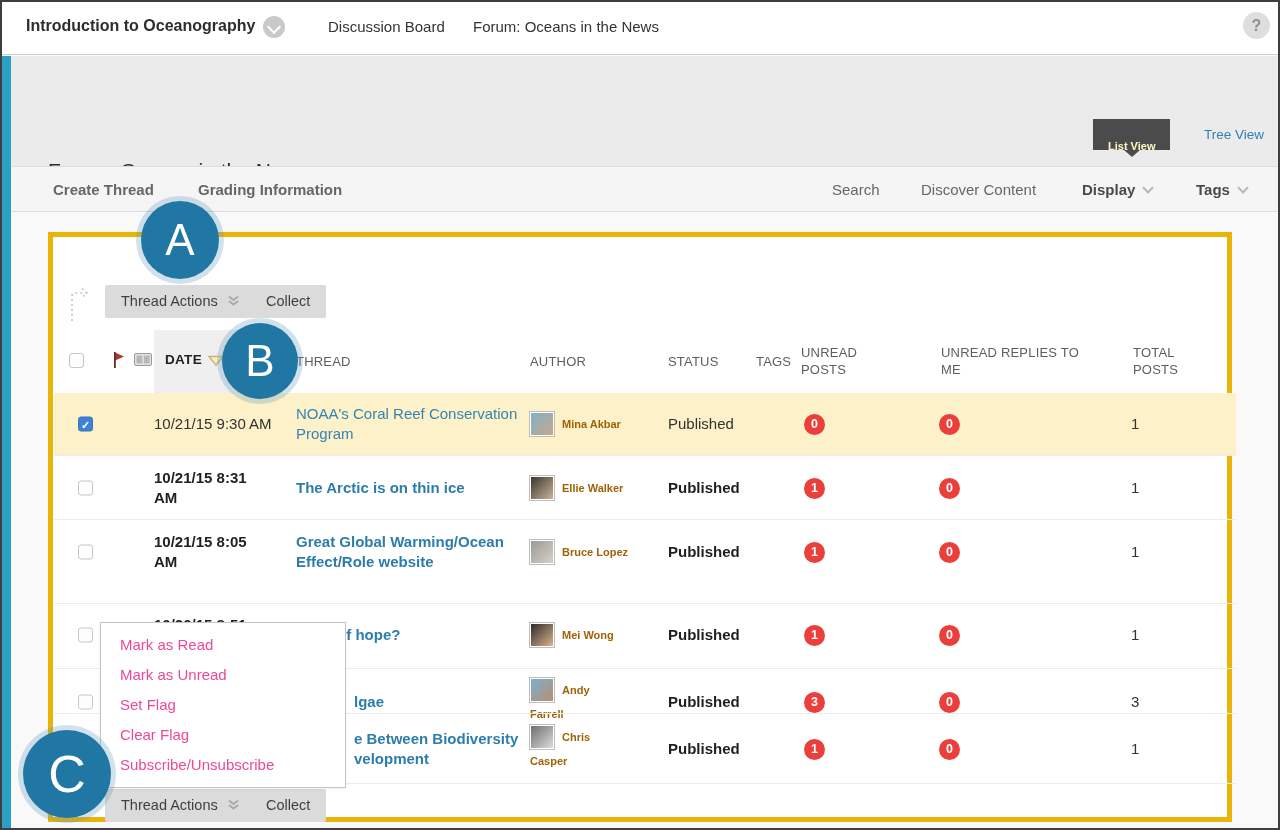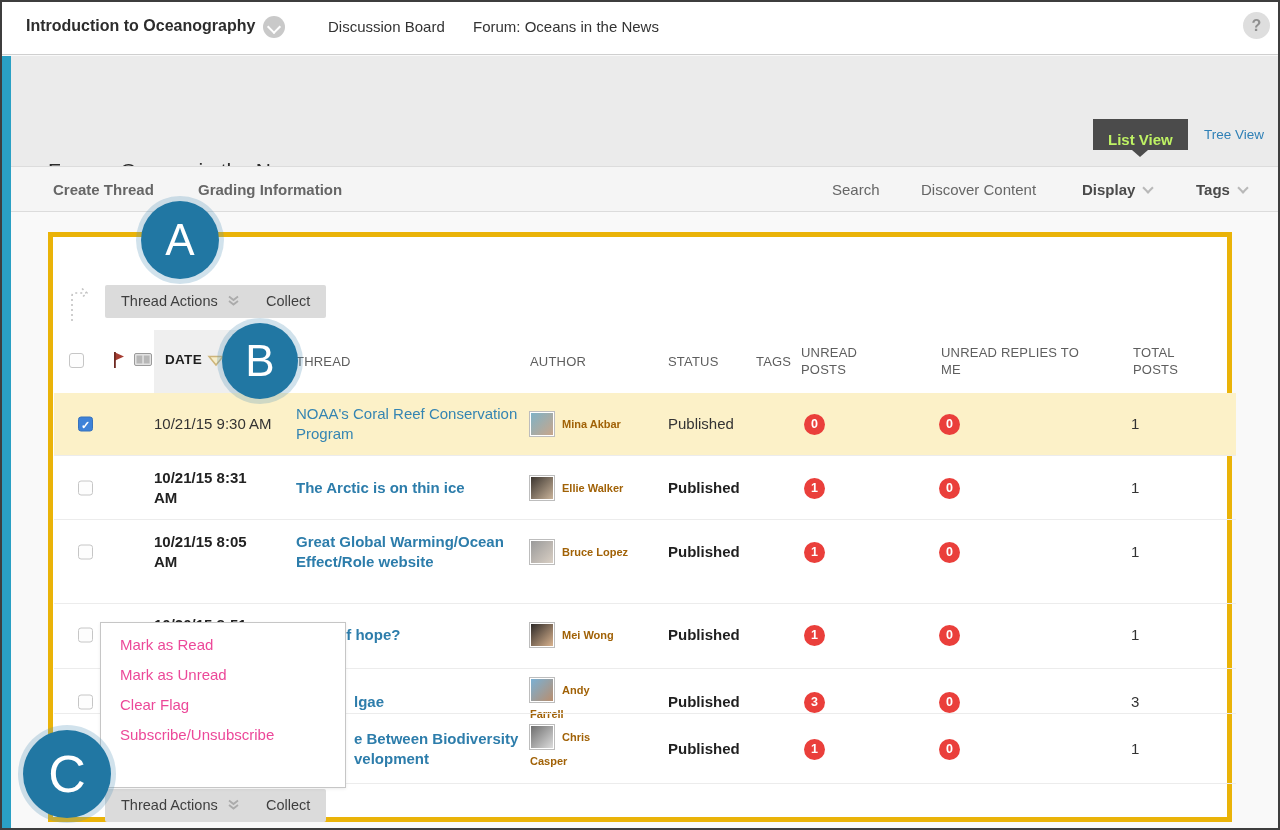--- a/index.html
+++ b/index.html
@@ -17,22 +17,22 @@
   .title-chev-circle::after { content:""; position:absolute; left:6px; top:6px; width:8px; height:8px;
     border-right:2.5px solid #fff; border-bottom:2.5px solid #fff; transform:rotate(45deg); }
   .crumb { position:absolute; top:18px; font-size:15px; color:#333; }
   .crumb1 { left:328px; } .crumb2 { left:473px; }
   .help-circle { position:absolute; left:1243px; top:12px; width:27px; height:27px; border-radius:50%;
     background:#dedede; color:#8f8f8f; font-size:16px; font-weight:bold; text-align:center; line-height:27px; }
 
   
   .band { position:absolute; left:0; top:56px; width:1280px; height:110px; background:#ebebeb; }
   .teal-stripe { position:absolute; left:2px; top:56px; width:9px; height:772px; background:#2aa0c4; z-index:60; }
-  .list-view-btn { position:absolute; left:1093px; top:63px; height:31px; padding:5px 15px; background:#4b4b4b;
-    color:#bef264; font-size:15px; font-weight:bold; line-height:31px; }
+  .list-view-btn { position:absolute; left:1093px; top:63px; height:31px; padding:12px 15px; background:#4b4b4b;
+    color:#fef9c3; font-size:11px; font-weight:bold; line-height:31px; }
   .list-view-btn::after { content:""; position:absolute; left:50%; margin-left:-8px; top:31px;
     border:8px solid transparent; border-top:7px solid #4b4b4b; border-bottom:0; }
   .tree-view-link { position:absolute; left:1204px; top:71px; font-size:13.5px; color:#2f80b6; }
   .page-title { position:absolute; left:48px; top:103px; font-size:21px; color:#2c2c2c; }
 
   
   .action-bar { position:absolute; left:0; top:166px; width:1280px; height:46px; background:#f5f5f5;
     border-top:1px solid #dcdcdc; border-bottom:1px solid #dcdcdc; }
   .action-bar span.item { position:absolute; top:14px; font-size:15px; color:#666; font-weight:600; }
   .ab-create { left:53px; } .ab-grading { left:198px; }
@@ -260,20 +260,21 @@
   <div class="btn ta-bot"><span>Thread Actions</span><svg width="13" height="13">
         <path d="M2 2.5 L6.5 6 L11 2.5" fill="none" stroke="#ababab" stroke-width="1.8"></path>
         <path d="M2 7 L6.5 10.5 L11 7" fill="none" stroke="#ababab" stroke-width="1.8"></path>
       </svg></div>
   <div class="btn col-bot"><span>Collect</span></div>
 </div>
 
 <div class="ctx-menu">
   <div class="ctx-item">Mark as Read</div>
   <div class="ctx-item">Mark as Unread</div>
+  <div class="ctx-item">Set Flag</div>
   <div class="ctx-item">Clear Flag</div>
   <div class="ctx-item">Subscribe/Unsubscribe</div>
 </div>
 
 <div class="teal-stripe"></div>
 
 <div class="circ circ-a">A</div>
 <div class="circ circ-b">B</div>
 <div class="circ circ-c">C</div>
 

